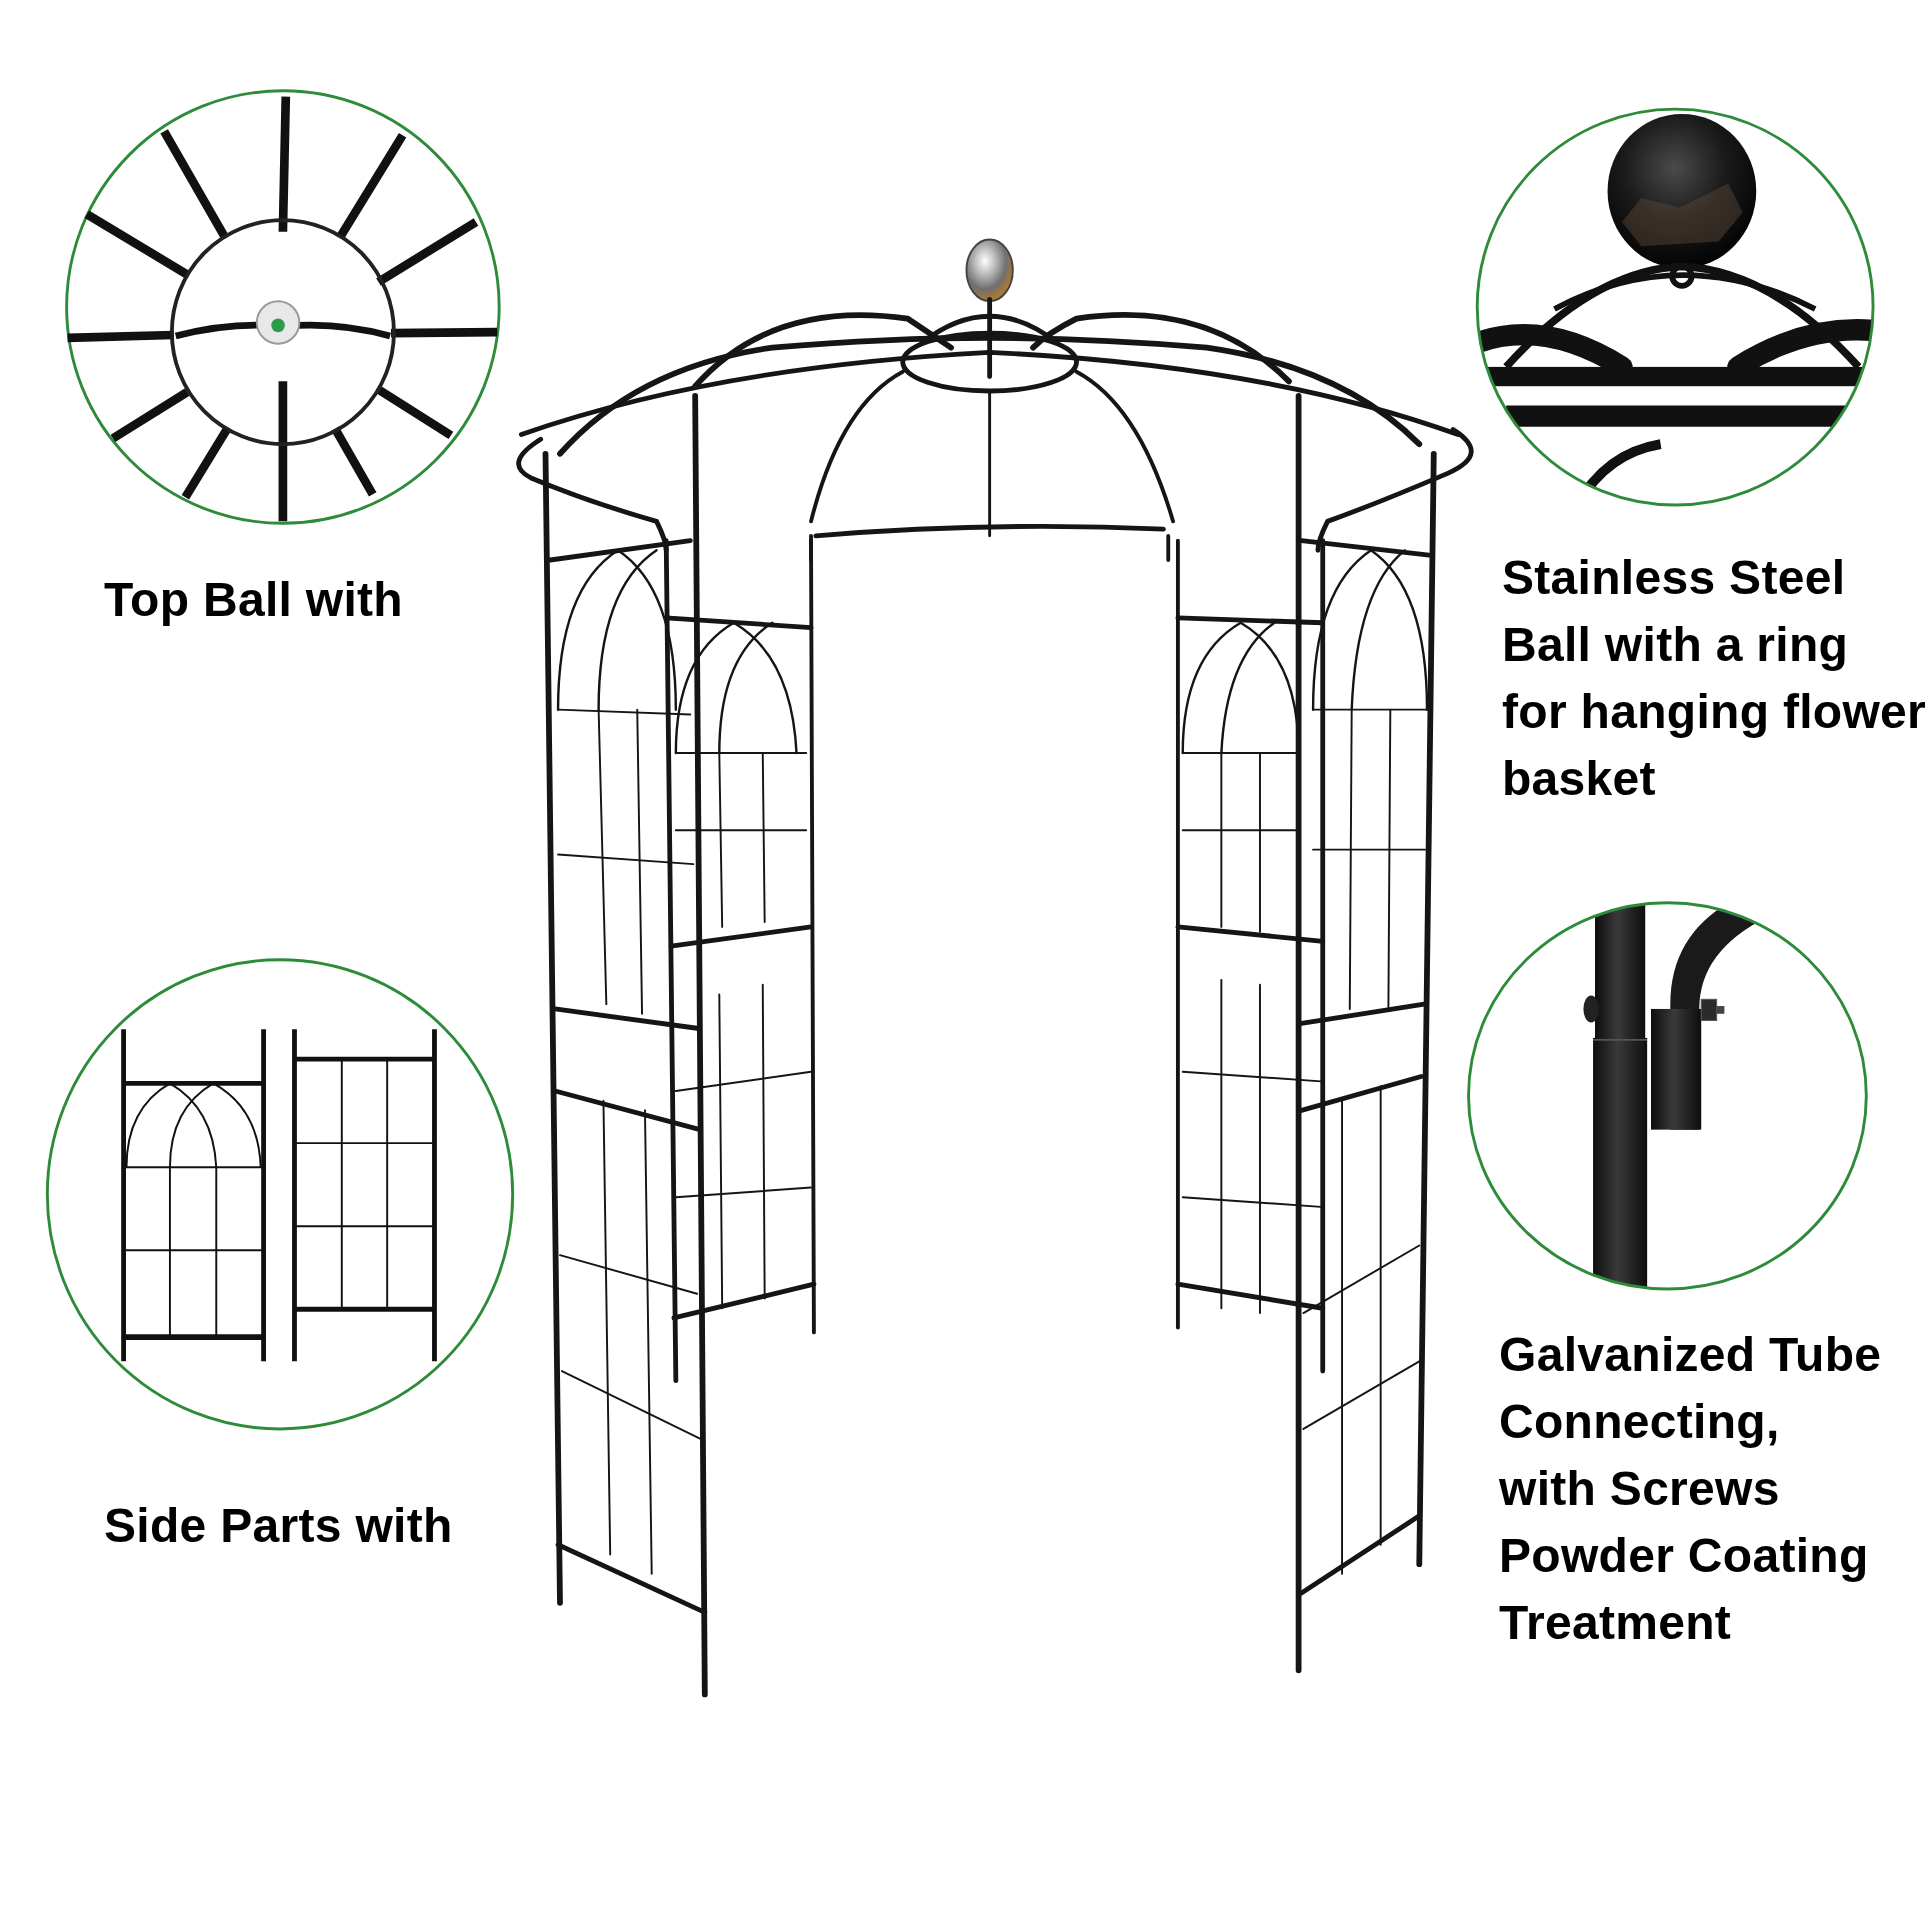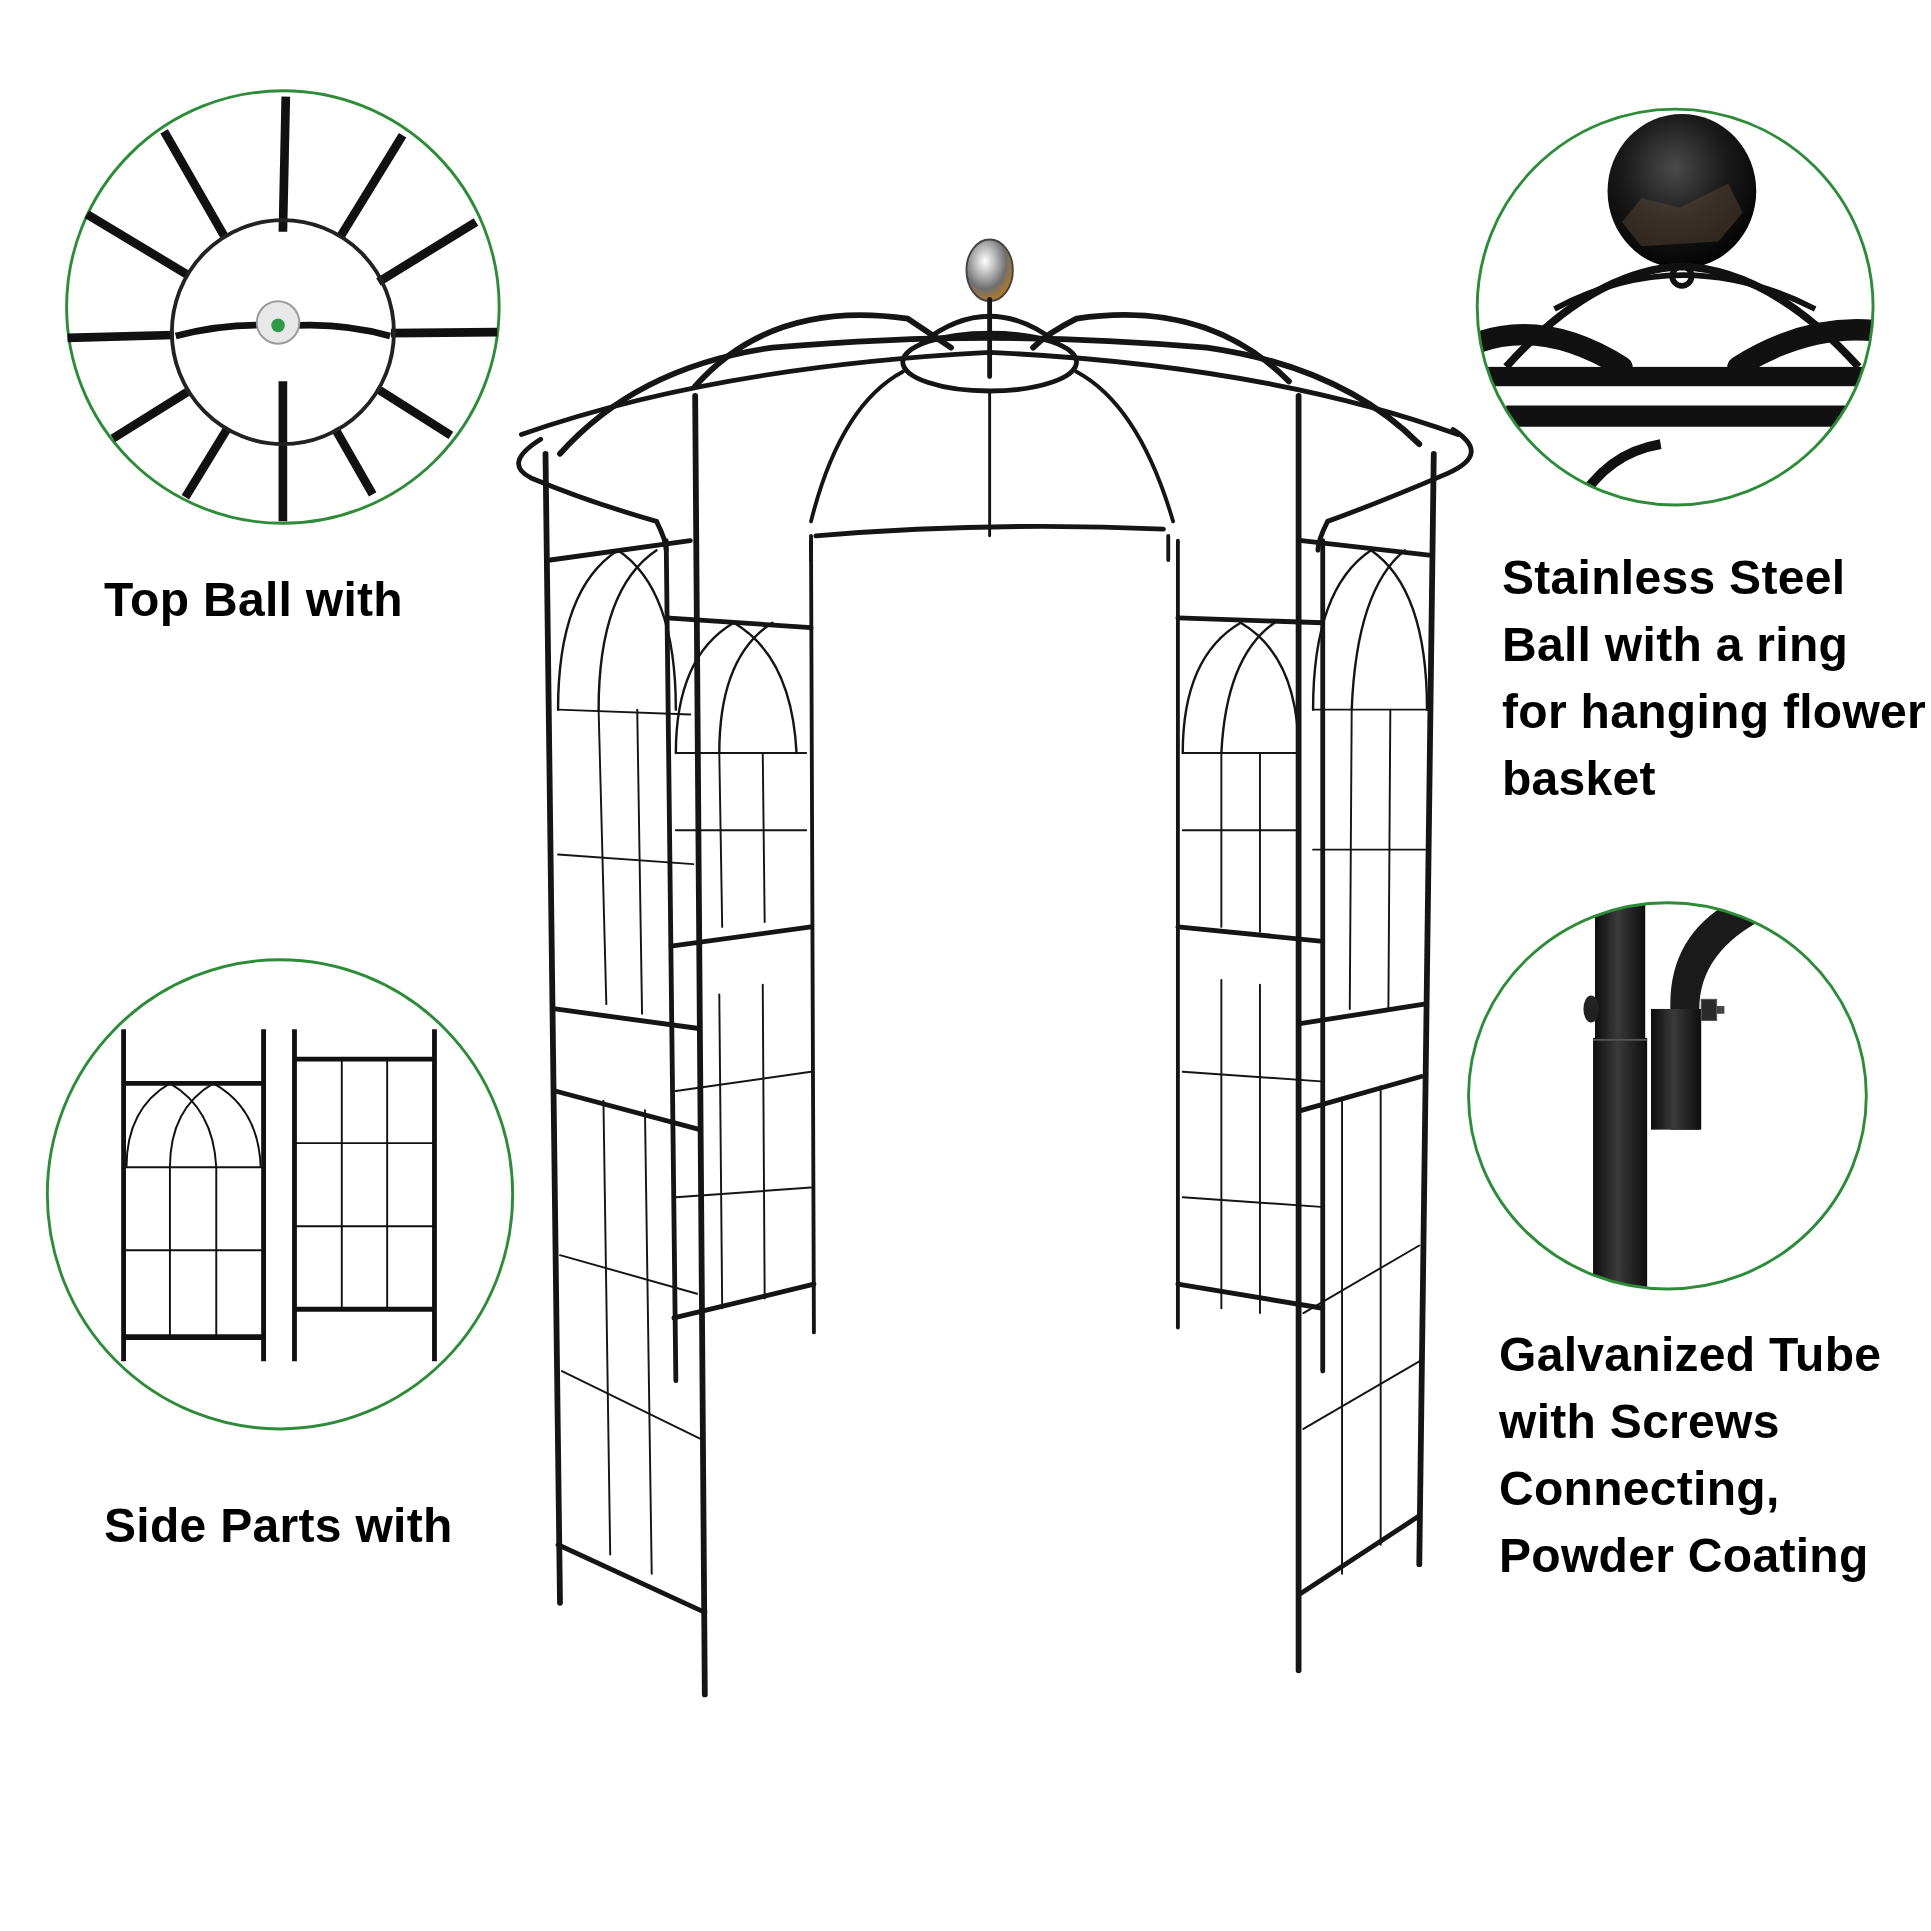--- a/index.html
+++ b/index.html
@@ -224,17 +224,18 @@
   <span>for hanging flower</span>
   <span>basket</span>
 </div>
 
 <div class="caption" style="left:104px;top:1477px;margin-top:15px;">
   <span>Side Parts with</span>
 </div>
 
 <div class="caption" style="left:1499px;top:1321px;">
   <span>Galvanized Tube</span>
+  <span>Connecting,</span>
   <span>with Screws</span>
-  <span>Connecting,</span>
   <span>Powder Coating</span>
+  <span>Treatment</span>
 </div>
 
 
 </body></html>

